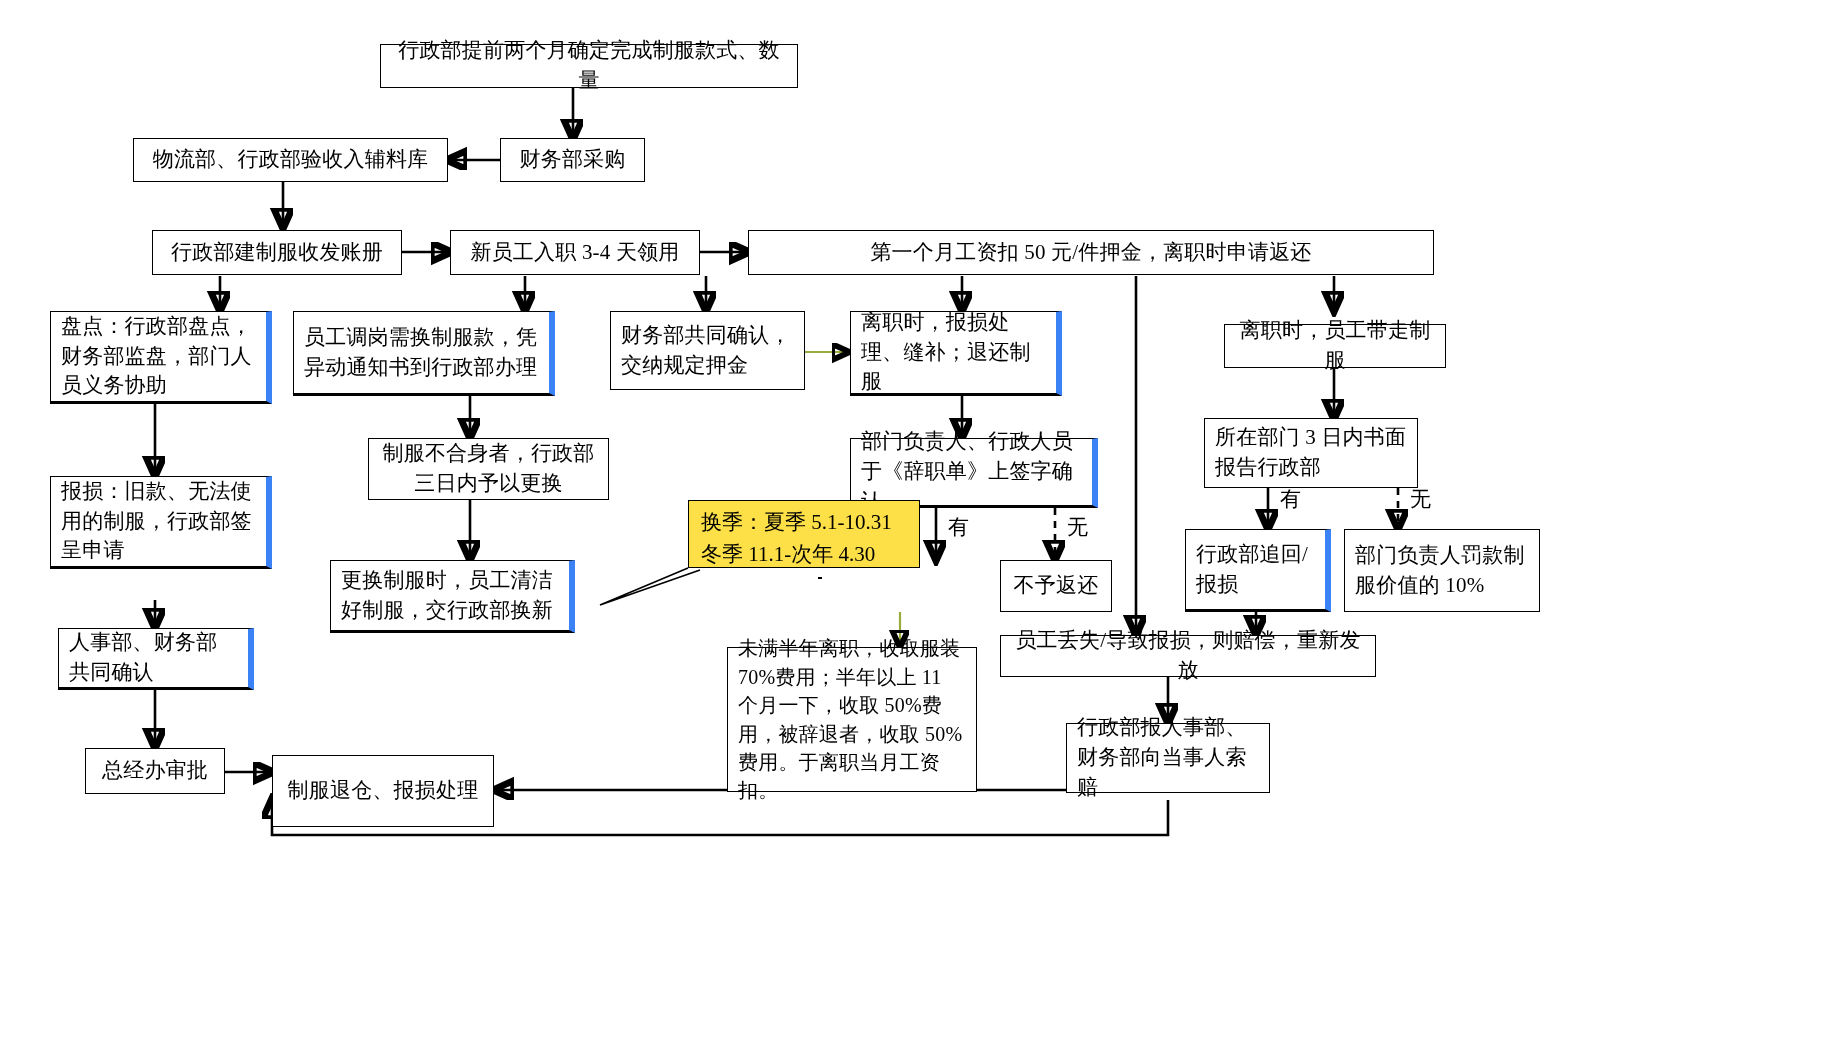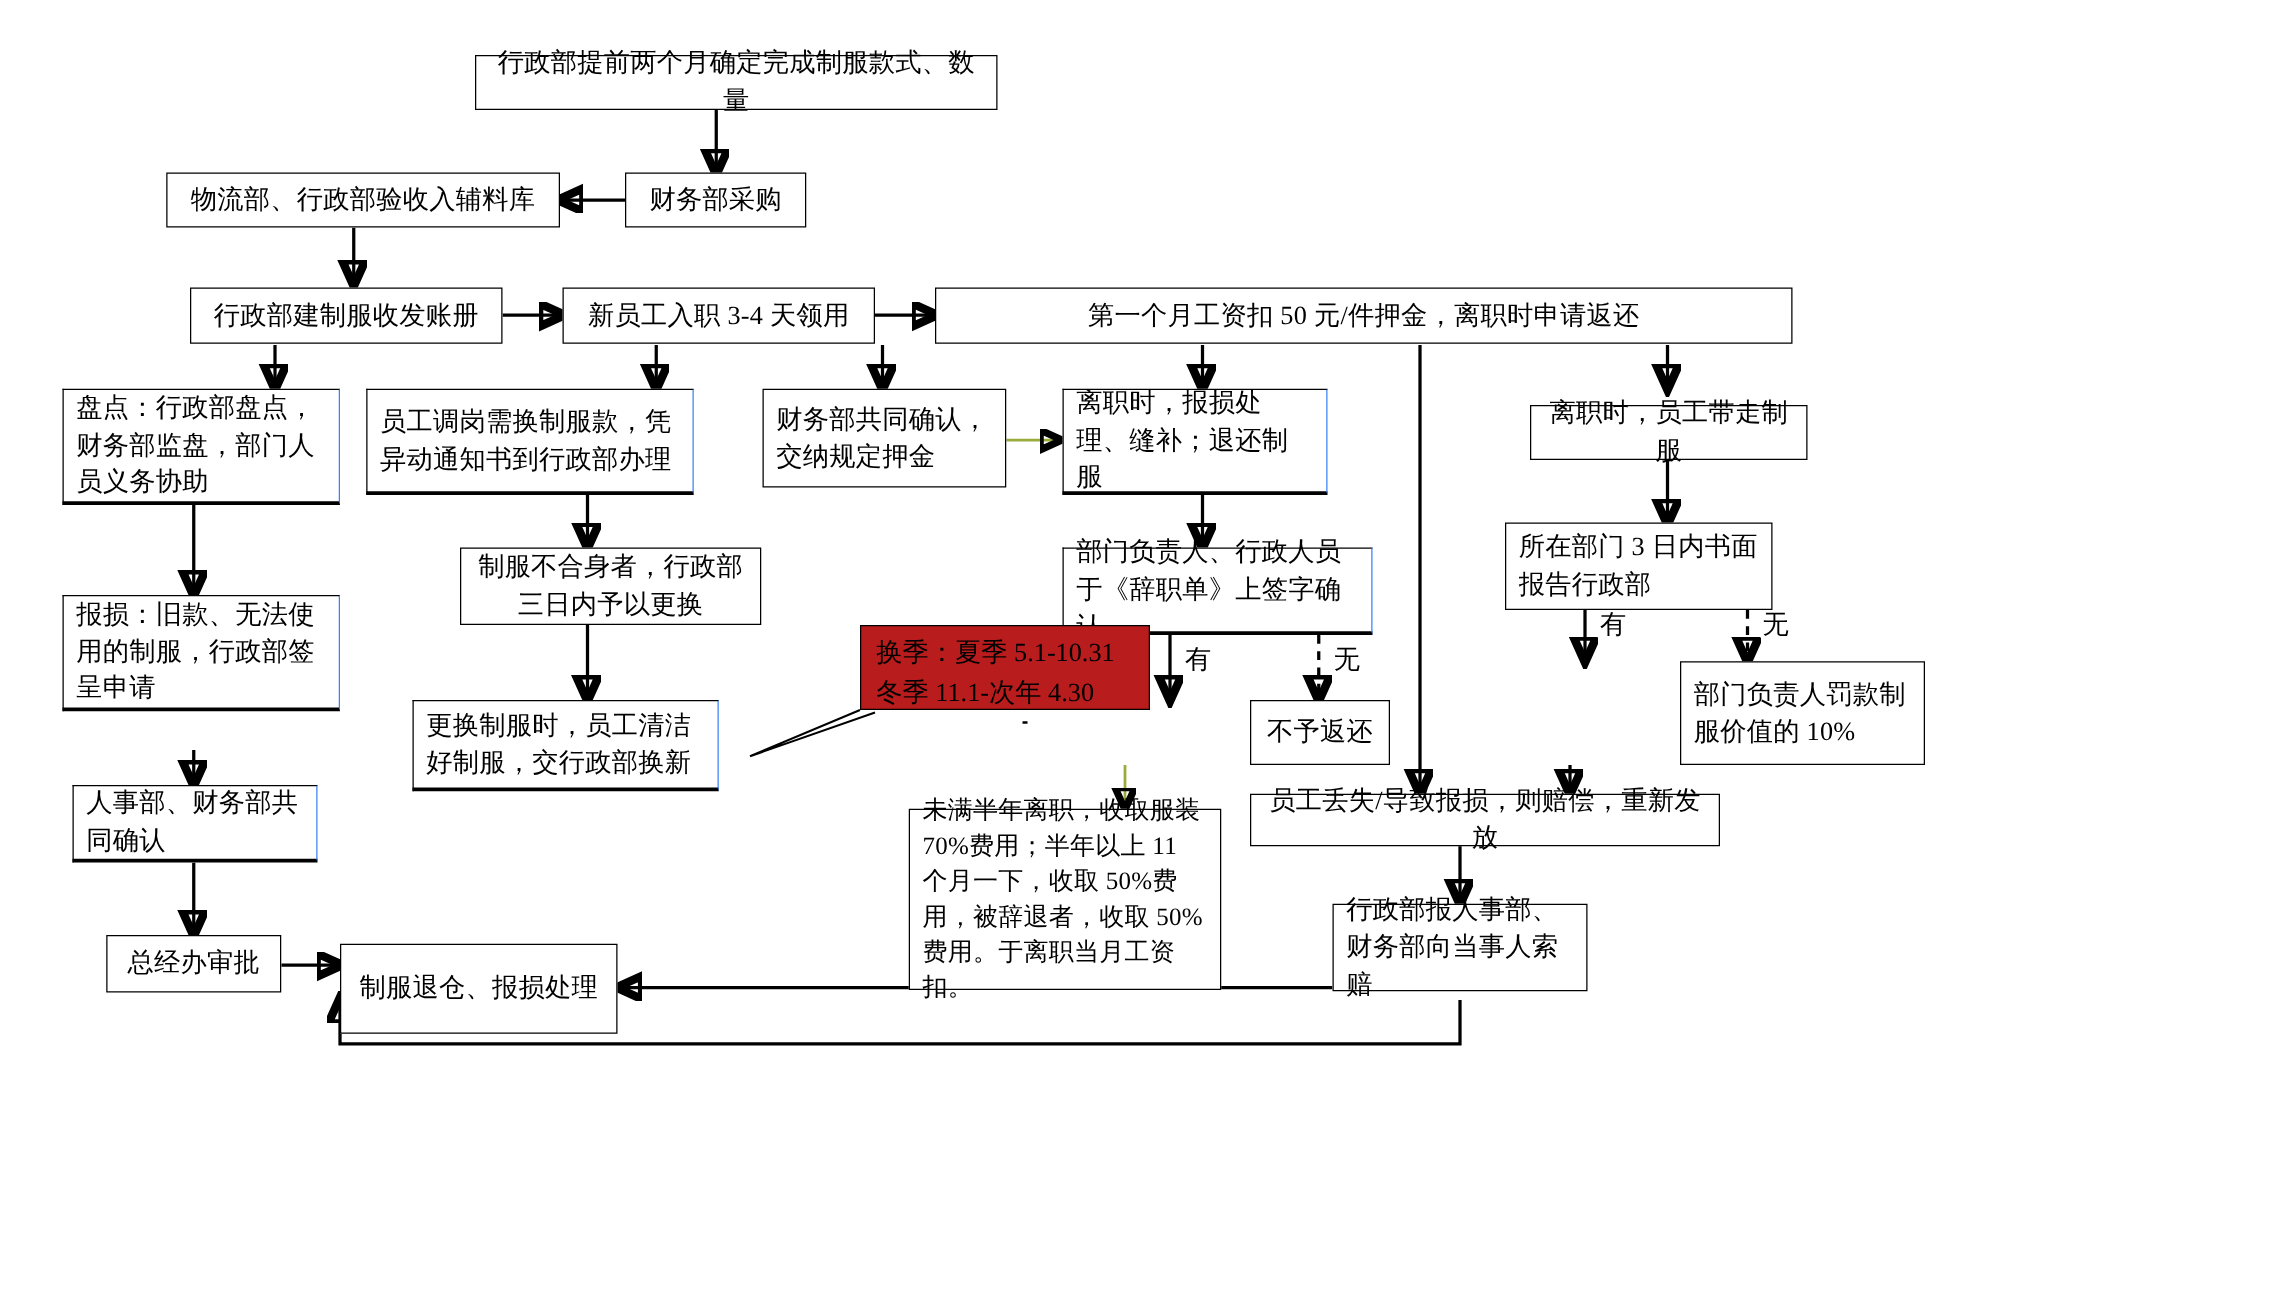--- a/index.html
+++ b/index.html
@@ -22,29 +22,29 @@
     display:flex;
     align-items:center;
     line-height:1.42;
     font-size:21px;
     letter-spacing:0.2px;
     padding:4px 10px;
     white-space:pre-line;
   }
   
   .node.shadow{
-    border-right:1px solid #3b82f6;
+    border-right:6px solid #3b82f6;
     border-bottom:3px solid #000;
   }
   .node.center{justify-content:center;text-align:center;}
   .node.left{justify-content:flex-start;text-align:left;}
   .callout{
     position:absolute;
     box-sizing:border-box;
-    background:#b91c1c;
+    background:#fde047;
     border:1.4px solid #000;
     font-size:21px;
     line-height:1.5;
     padding:6px 12px;
     white-space:pre-line;
     text-align:left;
   }
   .edge-label{
     position:absolute;
     font-size:21px;
@@ -167,20 +167,21 @@
   <div class="node left shadow" style="left:850px;top:311px;width:212px;height:85px;">离职时，报损处理、缝补；退还制服</div>
   <div class="node center" style="left:1224px;top:324px;width:222px;height:44px;">离职时，员工带走制服</div>
 
   <div class="node left shadow" style="left:50px;top:476px;width:222px;height:93px;">报损：旧款、无法使用的制服，行政部签呈申请</div>
   <div class="node center" style="left:368px;top:438px;width:241px;height:62px;">制服不合身者，行政部三日内予以更换</div>
   <div class="node left shadow" style="left:850px;top:438px;width:248px;height:70px;">部门负责人、行政人员于《辞职单》上签字确认</div>
   <div class="node left" style="left:1204px;top:418px;width:214px;height:70px;">所在部门 3 日内书面报告行政部</div>
 
   <div class="node left shadow" style="left:330px;top:560px;width:245px;height:73px;">更换制服时，员工清洁好制服，交行政部换新</div>
   <div class="node center" style="left:1000px;top:560px;width:112px;height:52px;">不予返还</div>
+  <div class="node left shadow" style="left:1185px;top:529px;width:146px;height:83px;">行政部追回/报损</div>
   <div class="node left" style="left:1344px;top:529px;width:196px;height:83px;">部门负责人罚款制服价值的 10%</div>
 
   <div class="callout" style="left:688px;top:500px;width:232px;height:68px;">换季：夏季 5.1-10.31
 冬季 11.1-次年 4.30</div>
 
   <div class="node left" style="left:727px;top:647px;width:250px;height:145px;font-size:20px;">未满半年离职，收取服装 70%费用；半年以上 11 个月一下，收取 50%费用，被辞退者，收取 50%费用。于离职当月工资扣。</div>
 
   <div class="node left shadow" style="left:58px;top:628px;width:196px;height:62px;">人事部、财务部共同确认</div>
   <div class="node center" style="left:1000px;top:635px;width:376px;height:42px;">员工丢失/导致报损，则赔偿，重新发放</div>
 

